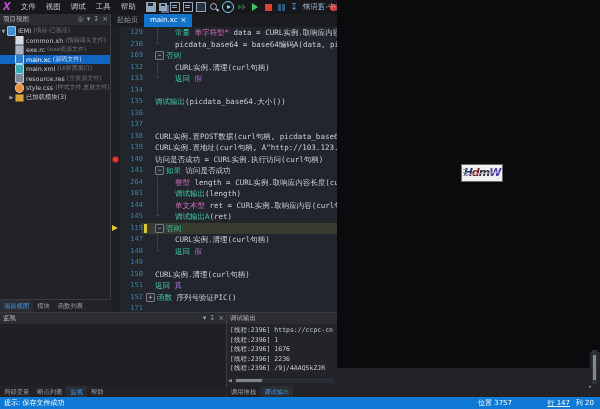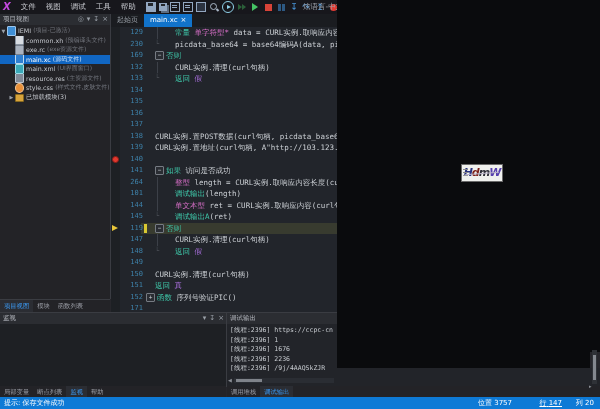--- a/index.html
+++ b/index.html
@@ -117,21 +117,21 @@
   #dbg-hscroll .track{position:relative;width:100px;height:5px;background:#2a2d33;}
   #dbg-hscroll .thumb{position:absolute;left:2px;top:1px;width:26px;height:3px;background:#7f838a;}
   
   #watch-tabs{position:absolute;left:0;top:386px;width:226px;height:11px;background:#232327;display:flex;align-items:center;}
   #debug-tabs{position:absolute;left:227px;top:386px;width:373px;height:11px;background:#232327;display:flex;align-items:center;}
   
   #statusbar{position:absolute;left:0;top:397px;width:600px;height:12px;background:#0e7ad6;
       color:#fff;font-size:7px;line-height:12px;z-index:10;}
   #status-left{position:absolute;left:4px;top:0;}
   .status-right{position:absolute;top:0;white-space:nowrap;}
-  #st-pos{right:88px;} #st-line{right:38px;text-decoration:underline;} #st-col{right:6px;}
+  #st-pos{right:88px;} #st-line{right:30px;text-decoration:underline;} #st-col{right:6px;}
   
   #appwin{position:absolute;left:337px;top:0;width:263px;height:355px;background:#0a0b0d;z-index:5;}
   #appwin-lower{position:absolute;left:337px;top:355px;width:253px;height:13px;background:#0a0b0d;z-index:5;}
   #captcha{position:absolute;left:124px;top:164px;width:40px;height:16px;background:#f0f1ee;
       border:1px solid #6a6a6a;display:flex;align-items:center;justify-content:center;z-index:6;}
   #captcha::before{content:"";position:absolute;left:1px;top:4px;width:5px;height:1px;background:#8a8a8a;
       box-shadow:0 3px 0 #8a8a8a,0 6px 0 #9a9a9a;}
   #captcha::after{content:"";position:absolute;left:3px;top:8px;width:34px;height:1px;background:#b9b3c8;
       transform:rotate(-4deg);}
   .cap-ch{font-size:11px;font-weight:bold;font-style:italic;line-height:14px;letter-spacing:-1px;}
@@ -247,26 +247,26 @@
 
   <div id="editor">
     <div id="bp-margin"></div>
     <div id="code">
         <div class="code-line" style="top: 0px;"><span class="lnum">129</span><span class="guide" style="left: 46px;"></span><span class="lcontent" style="left: 64px;"><span class="tk-kw">常量 </span><span class="tk-type">单字符型* </span><span class="tk-plain">data = CURL实例.取响应内容(curl句柄)</span></span></div>
         <div class="code-line" style="top: 11.5px;"><span class="lnum">230</span><span class="corner" style="left: 44px;">└</span><span class="lcontent" style="left: 64px;"><span class="tk-plain">picdata_base64 = base64编码A(data, picdata_大小)</span></span></div>
         <div class="code-line" style="top: 23px;"><span class="lnum">169</span><span class="lcontent" style="left: 44px;"><span class="fold">−</span><span class="tk-kw">否则</span></span></div>
         <div class="code-line" style="top: 34.5px;"><span class="lnum">132</span><span class="guide" style="left: 46px;"></span><span class="lcontent" style="left: 64px;"><span class="tk-plain">CURL实例.清理(curl句柄)</span></span></div>
         <div class="code-line" style="top: 46px;"><span class="lnum">133</span><span class="corner" style="left: 44px;">└</span><span class="lcontent" style="left: 64px;"><span class="tk-kw">返回 </span><span class="tk-lit">假</span></span></div>
         <div class="code-line" style="top: 57.5px;"><span class="lnum">134</span><span class="lcontent" style="left: 35px;"></span></div>
-        <div class="code-line" style="top: 69px;"><span class="lnum">135</span></div>
+        <div class="code-line" style="top: 69px;"><span class="lnum">135</span><span class="lcontent" style="left: 44px;"><span class="tk-kw">调试输出</span><span class="tk-plain">(picdata_base64.大小())</span></span></div>
         <div class="code-line" style="top: 80.5px;"><span class="lnum">136</span></div>
         <div class="code-line" style="top: 92px;"><span class="lnum">137</span><span class="lcontent" style="left: 35px;"></span></div>
         <div class="code-line" style="top: 103.5px;"><span class="lnum">138</span><span class="lcontent" style="left: 44px;"><span class="tk-plain">CURL实例.置POST数据(curl句柄, picdata_base64, picdata_大小)</span></span></div>
         <div class="code-line" style="top: 115px;"><span class="lnum">139</span><span class="lcontent" style="left: 44px;"><span class="tk-plain">CURL实例.置地址(curl句柄, A"http://103.123.5.126:8000")</span></span></div>
-        <div class="code-line" style="top: 126.5px;"><span class="bp-dot"></span><span class="lnum">140</span></div>
+        <div class="code-line" style="top: 126.5px;"><span class="bp-dot"></span><span class="lnum">140</span><span class="lcontent" style="left: 44px;"><span class="tk-plain">访问是否成功 = CURL实例.执行访问(curl句柄)</span></span></div>
         <div class="code-line" style="top: 138px;"><span class="lnum">141</span><span class="lcontent" style="left: 44px;"><span class="fold">−</span><span class="tk-kw">如果 </span><span class="tk-plain">访问是否成功</span></span></div>
         <div class="code-line" style="top: 149.5px;"><span class="lnum">264</span><span class="guide" style="left: 46px;"></span><span class="lcontent" style="left: 64px;"><span class="tk-type">整型 </span><span class="tk-plain">length = CURL实例.取响应内容长度(curl句柄)</span></span></div>
         <div class="code-line" style="top: 161px;"><span class="lnum">101</span><span class="guide" style="left: 46px;"></span><span class="lcontent" style="left: 64px;"><span class="tk-kw">调试输出</span><span class="tk-plain">(length)</span></span></div>
         <div class="code-line" style="top: 172.5px;"><span class="lnum">144</span><span class="guide" style="left: 46px;"></span><span class="lcontent" style="left: 64px;"><span class="tk-type">单文本型 </span><span class="tk-plain">ret = CURL实例.取响应内容(curl句柄)</span></span></div>
         <div class="code-line" style="top: 184px;"><span class="lnum">145</span><span class="corner" style="left: 44px;">└</span><span class="lcontent" style="left: 64px;"><span class="tk-kw">调试输出A</span><span class="tk-plain">(ret)</span></span></div>
         <div class="code-line" style="top: 195.5px;"><div class="cur-bg"></div><span class="cur-arrow"></span><span class="cur-mark"></span><span class="lnum">119</span><span class="lcontent" style="left: 44px;"><span class="fold">−</span><span class="tk-kw">否则</span></span></div>
         <div class="code-line" style="top: 207px;"><span class="lnum">147</span><span class="guide" style="left: 46px;"></span><span class="lcontent" style="left: 64px;"><span class="tk-plain">CURL实例.清理(curl句柄)</span></span></div>
         <div class="code-line" style="top: 218.5px;"><span class="lnum">148</span><span class="corner" style="left: 44px;">└</span><span class="lcontent" style="left: 64px;"><span class="tk-kw">返回 </span><span class="tk-lit">假</span></span></div>
         <div class="code-line" style="top: 230px;"><span class="lnum">149</span><span class="lcontent" style="left: 35px;"></span></div>
         <div class="code-line" style="top: 241.5px;"><span class="lnum">150</span><span class="lcontent" style="left: 44px;"><span class="tk-plain">CURL实例.清理(curl句柄)</span></span></div>

